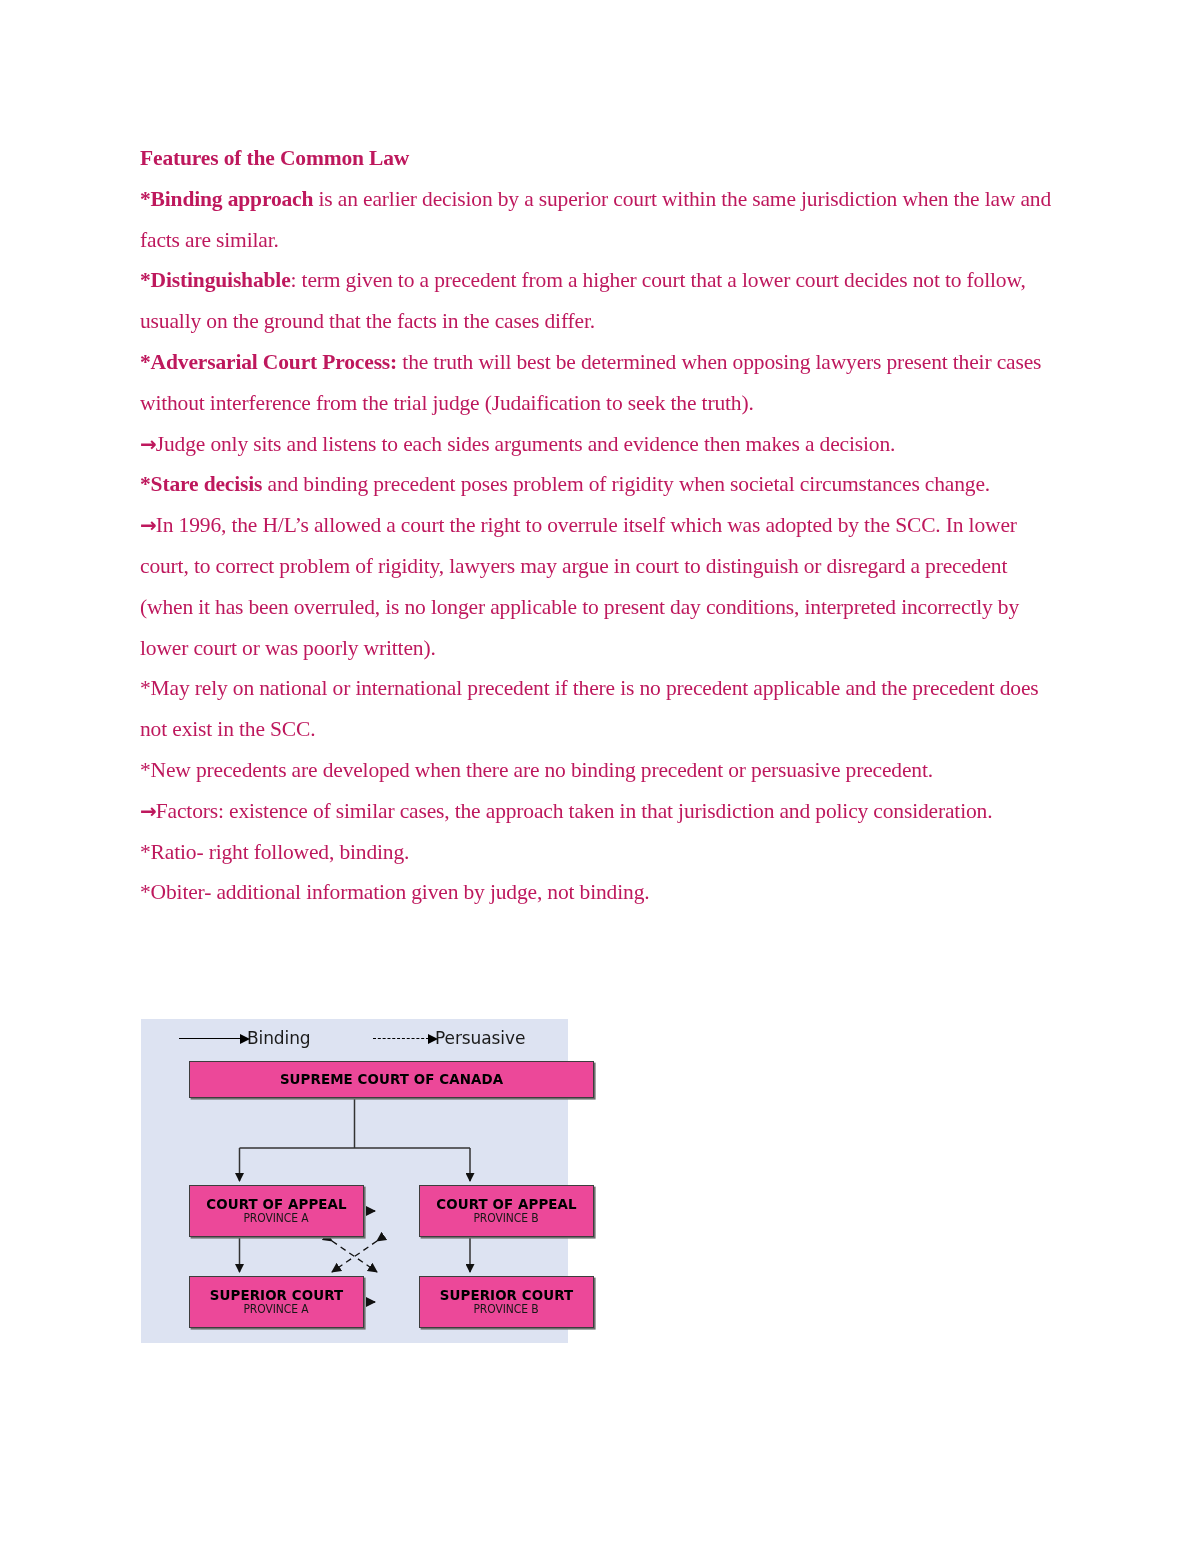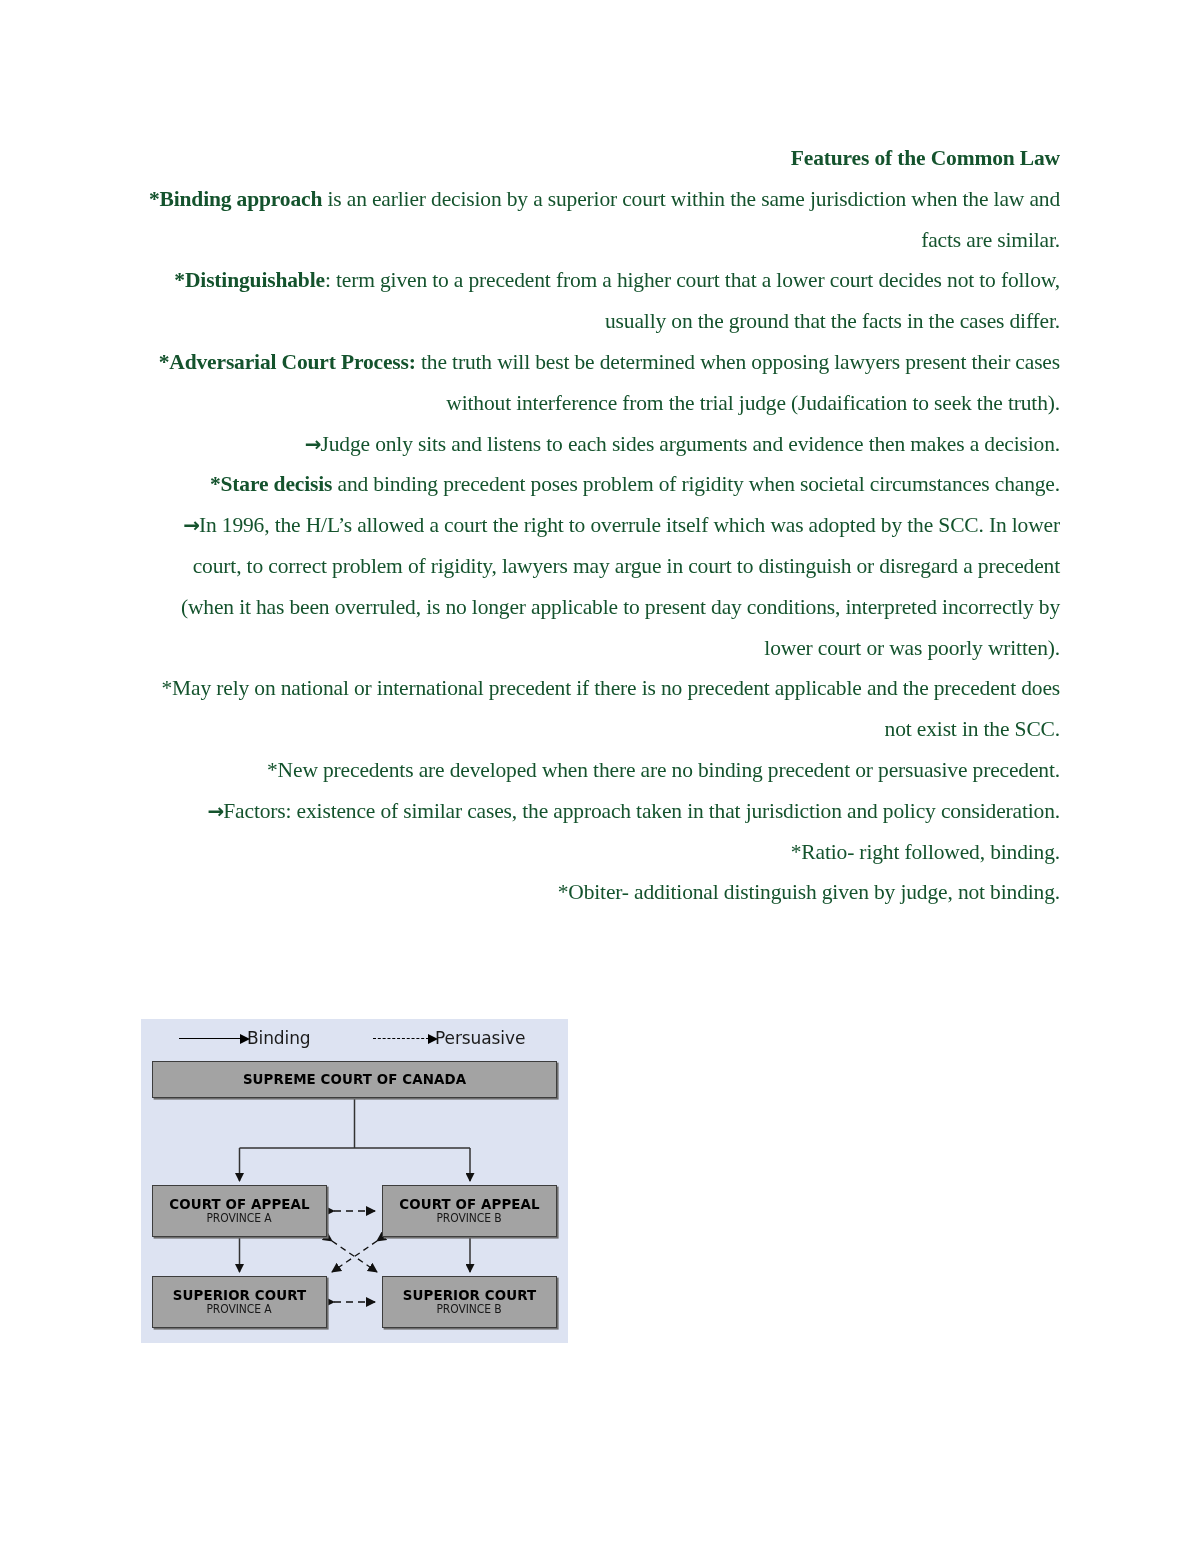--- a/index.html
+++ b/index.html
@@ -29,22 +29,21 @@
     left: 140px;
     top: 138px;
     width: 920px;
   }
 
   .line {
     font-size: 21.5px;
     line-height: 40.8px;
     letter-spacing: -0.15px;
     white-space: nowrap;
-    color: #14532d;
-    text-align: right;
+    color: #be185d;
   }
   .line.wrapline { white-space: normal; }
 
   .b { font-weight: bold; }
 
   .arrow-glyph {
     font-family: "DejaVu Sans", sans-serif;
     font-weight: bold;
     font-size: 20px;
     letter-spacing: -1px;
@@ -96,29 +95,30 @@
     right: -9px;
     top: -5px;
     width: 0; height: 0;
     border-left: 10px solid #000;
     border-top: 5.5px solid transparent;
     border-bottom: 5.5px solid transparent;
   }
 
   .court-box {
     position: absolute;
-    background: #a3a3a3;
+    background: #ec4899;
     border: 1.4px solid #3d3d3d;
     box-shadow: 1.6px 1.6px 0 #6f6f6f;
     box-sizing: border-box;
     display: flex;
     flex-direction: column;
     align-items: center;
     justify-content: center;
     font-family: "DejaVu Sans", "Liberation Sans", sans-serif;
+    margin-left: 37px;
   }
   .court-title {
     font-weight: bold;
     font-size: 13.4px;
     letter-spacing: 0.1px;
     color: #000;
     line-height: 1.12;
     white-space: nowrap;
   }
   .court-sub {
@@ -189,21 +189,21 @@
 
     <div class="line wrapline">
       <span class="arrow-glyph">→</span><span>Factors: existence of similar cases, the approach taken in that jurisdiction and policy consideration.</span>
     </div>
 
     <div class="line wrapline">
       <span>*Ratio- right followed, binding.</span>
     </div>
 
     <div class="line wrapline">
-      <span>*Obiter- additional distinguish given by judge, not binding.</span>
+      <span>*Obiter- additional information given by judge, not binding.</span>
     </div>
 
   </div>
 
   <div class="diagram">
 
     <div class="legend">
       <div class="legend-item legend-binding">
         <span class="leg-line-solid">
             <span class="leg-head"></span>

